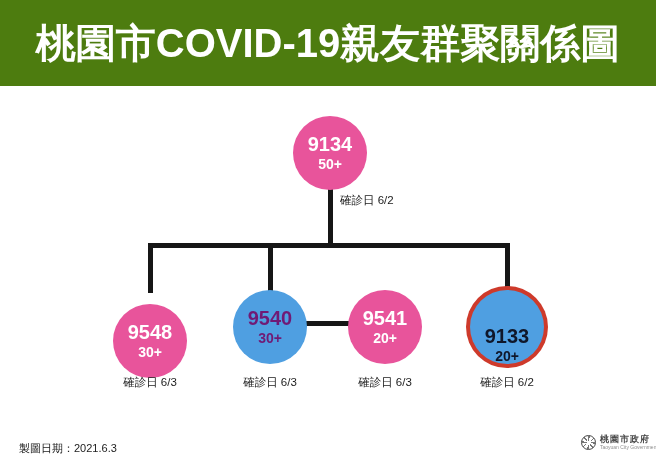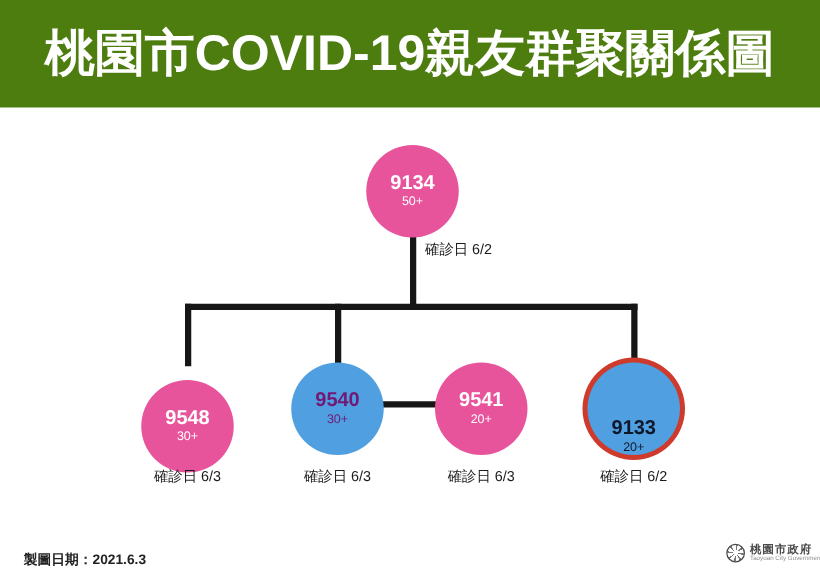--- a/index.html
+++ b/index.html
@@ -19,39 +19,39 @@
   .edge-hbar{left:148px;top:243px;width:362px;height:5px;}
   .edge-drop-0{left:148px;top:243px;width:5px;height:50px;}
   .edge-drop-1{left:268px;top:243px;width:5px;height:50px;}
   .edge-drop-3{left:505px;top:243px;width:5px;height:50px;}
   .edge-sibling{left:304px;top:321px;width:48px;height:5px;}
 
   
   .node{position:absolute;width:74px;height:74px;border-radius:50%;
         display:flex;flex-direction:column;align-items:center;justify-content:center;
         color:#ffffff;text-align:center;}
-  .node .num{font-size:16px;font-weight:bold;line-height:1.15;}
-  .node .sub{font-size:10px;font-weight:normal;line-height:1.15;}
+  .node .num{font-size:20px;font-weight:bold;line-height:1.15;}
+  .node .sub{font-size:14px;font-weight:bold;line-height:1.15;}
   .node-root{left:293px;top:116px;}
   .node-c0{left:113px;top:304px;}
   .node-c1{left:233px;top:290px;}
   .node-c2{left:348px;top:290px;}
   .node-c3{left:470px;top:290px;}
 
   
   .date-label{position:absolute;font-size:11.5px;font-weight:normal;color:#1B1B1B;
               white-space:nowrap;line-height:1;}
   .label-root{left:340px;top:195px;}
   .label-c0{left:90px;top:377px;width:120px;text-align:center;}
   .label-c1{left:210px;top:377px;width:120px;text-align:center;}
   .label-c2{left:325px;top:377px;width:120px;text-align:center;}
   .label-c3{left:447px;top:377px;width:120px;text-align:center;}
 
   
-  .made-date{position:absolute;left:19px;top:443px;font-size:11px;font-weight:bold;
+  .made-date{position:absolute;left:19px;top:443px;font-size:11px;font-weight:normal;
              color:#222222;line-height:1;}
   .gov-logo{position:absolute;left:581px;top:435px;display:flex;align-items:center;gap:4px;}
   .emblem{width:15px;height:15px;border-radius:50%;border:1.5px solid #4a4a4a;
           box-sizing:border-box;
           background:
             radial-gradient(circle at 50% 50%, #ffffff 0 2px, rgba(255,255,255,0) 2px),
             repeating-conic-gradient(#777 0deg 14deg, #ffffff 14deg 45deg);}
   .gov-text{display:flex;flex-direction:column;line-height:1;}
   .gov-name{font-size:9px;font-weight:bold;color:#4a4a4a;letter-spacing:1px;white-space:nowrap;}
   .gov-sub{font-size:5px;color:#8f8f8f;white-space:nowrap;margin-top:1px;}

